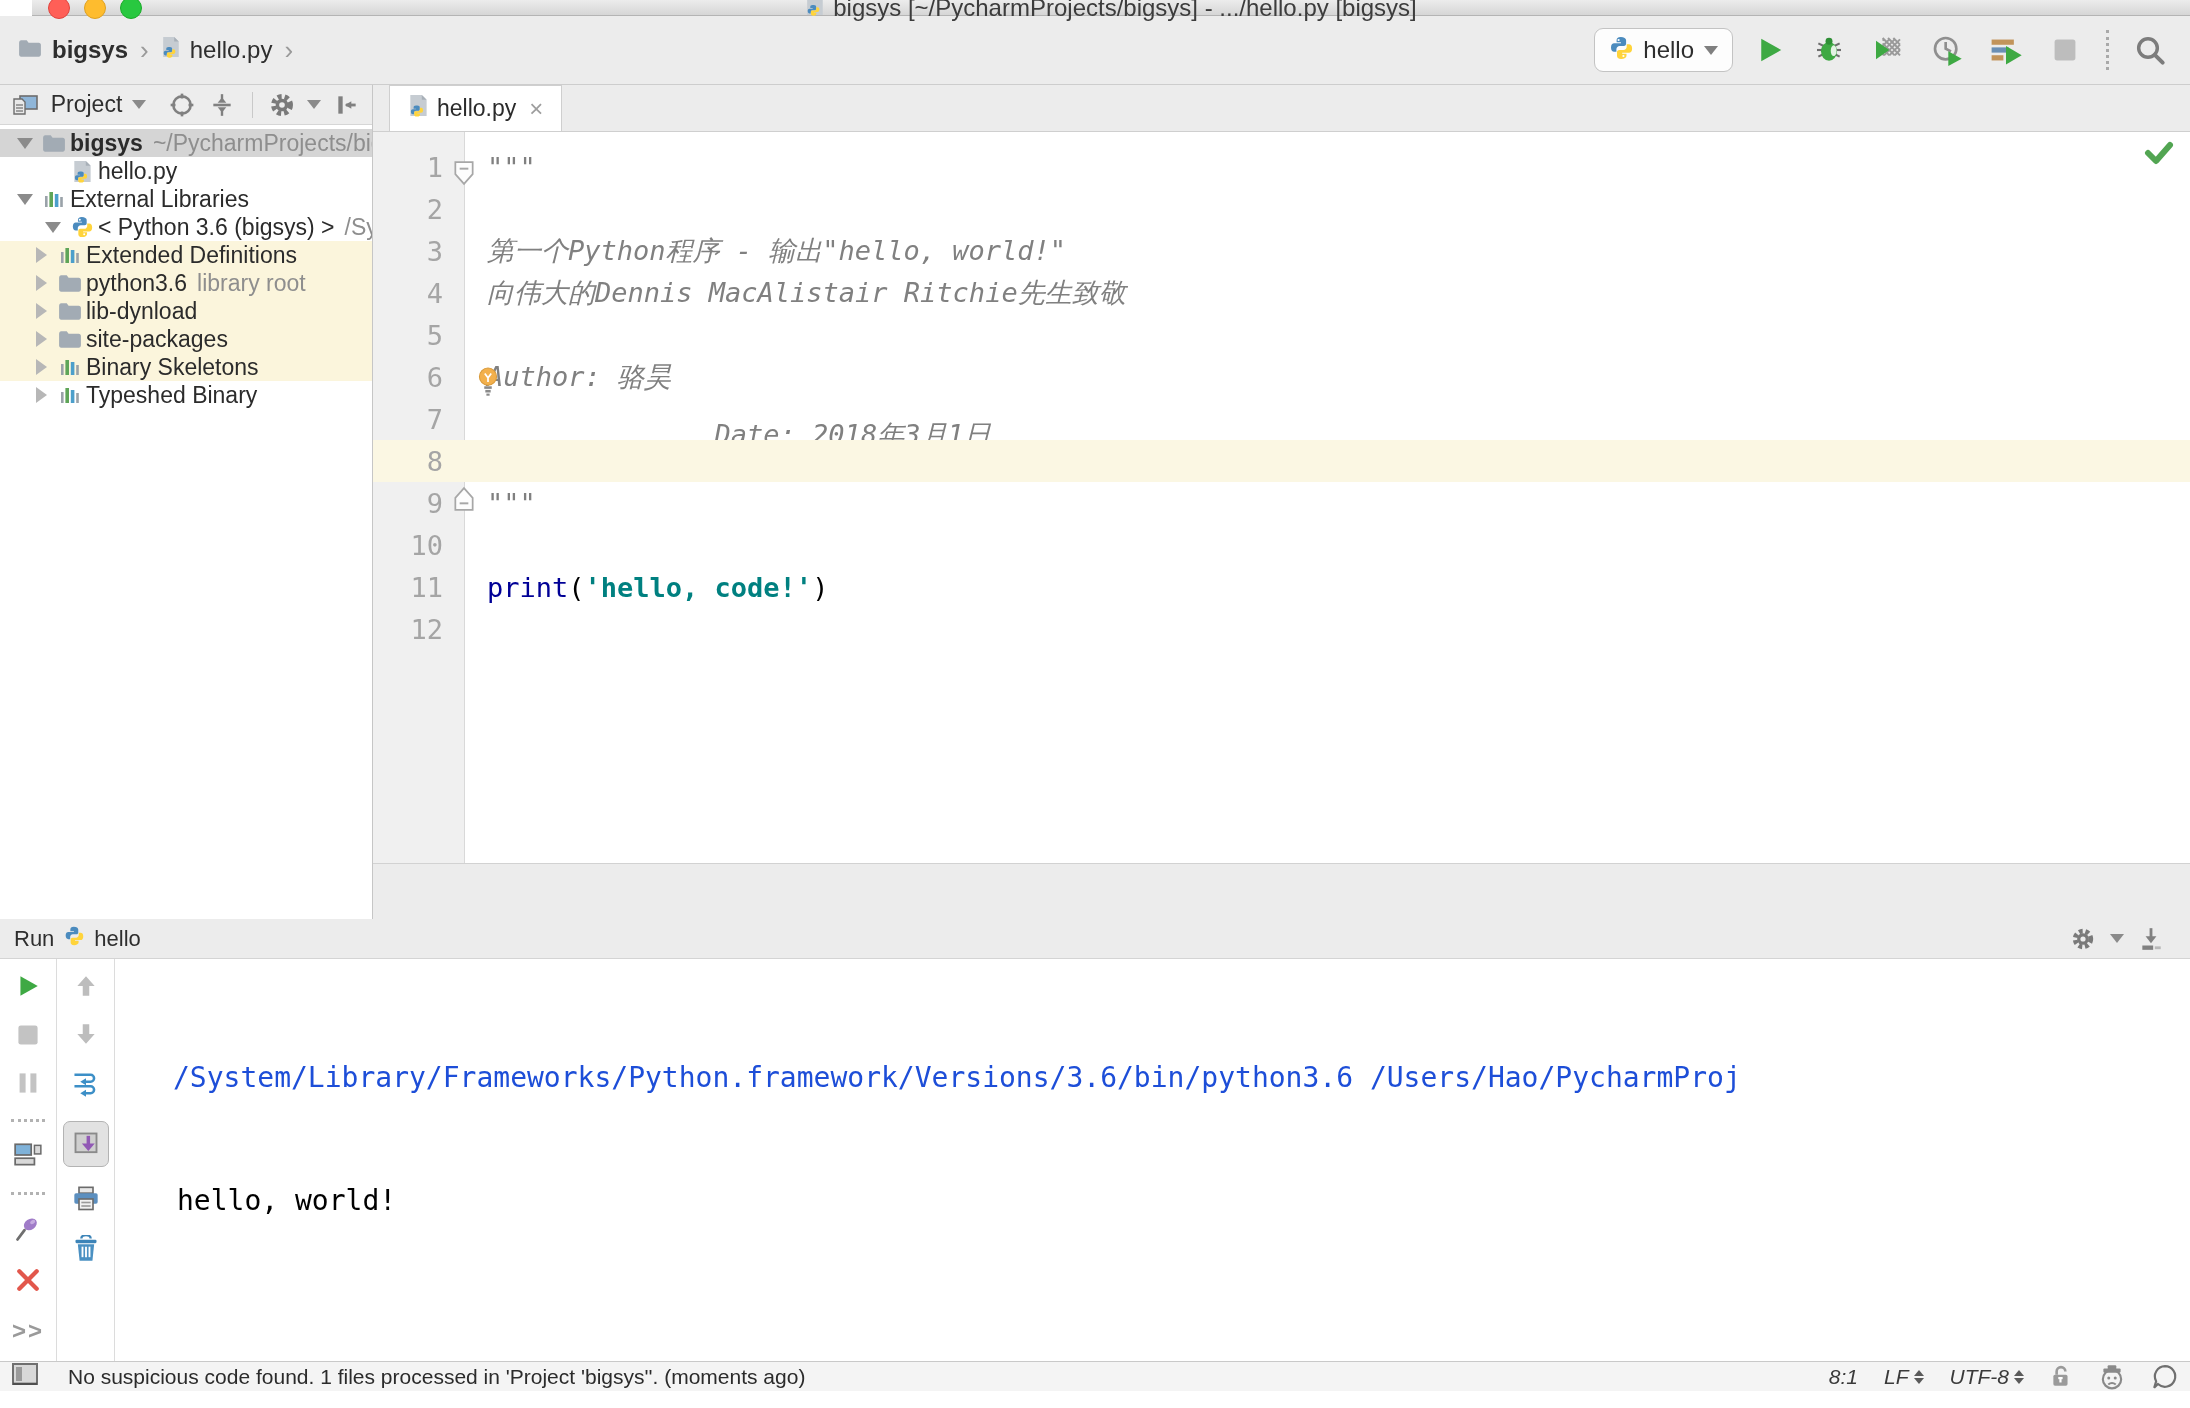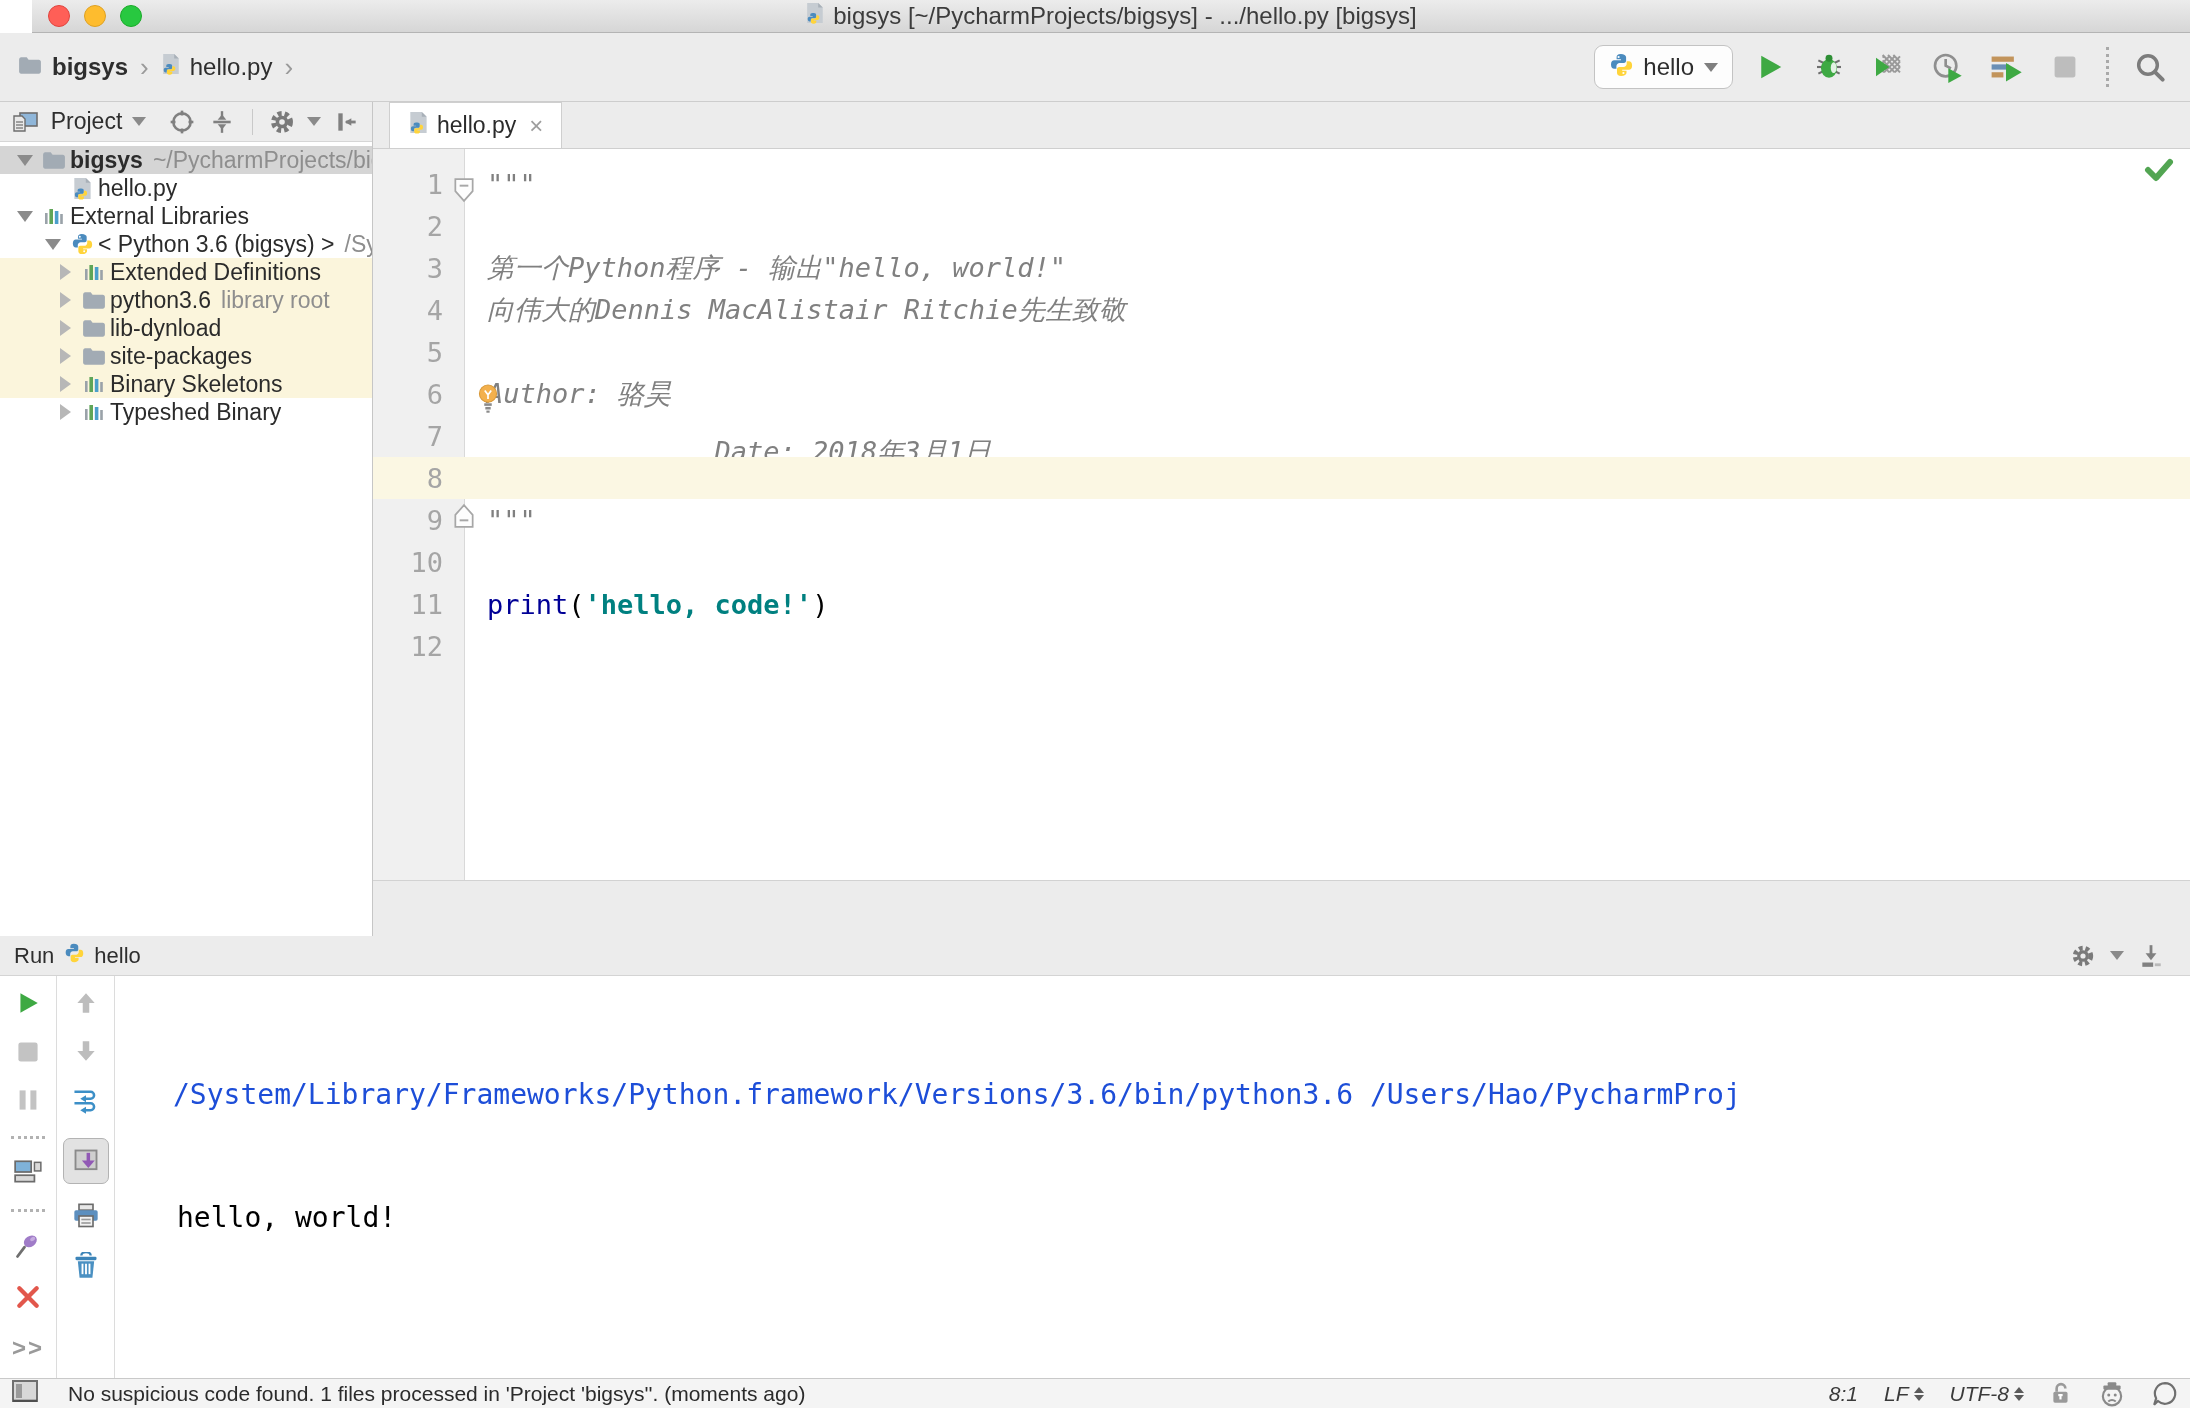--- a/index.html
+++ b/index.html
@@ -1,20 +1,20 @@
 <!DOCTYPE html>
 <html><head>
 <meta charset="utf-8">
 <style>
   * { margin:0; padding:0; box-sizing:border-box; }
   body { font-family:"Liberation Sans", sans-serif; background:#fff; }
   .app { position:relative; width:2190px; height:1408px; overflow:hidden; background:#fff; }
 
   
-  .titlebar { height:33px; background:linear-gradient(#ececec,#d6d6d6); border-bottom:1px solid #b4b4b4;
+  .titlebar { height:16px; background:linear-gradient(#ececec,#d6d6d6); border-bottom:1px solid #b4b4b4;
               display:flex; align-items:center; position:relative;margin-left:32px; }
   .lights { position:absolute; left:16px; display:flex; gap:14px; }
   .light { width:22px; height:22px; border-radius:50%; }
   .light.red { background:#ff5f57; border:1px solid #e0443e; }
   .light.yellow { background:#febc2e; border:1px solid #dea123; }
   .light.green { background:#28c840; border:1px solid #1aab29; }
   .title-center { margin:0 auto; display:flex; align-items:center; gap:9px; font-size:24px; color:#3c3c3c; }
 
   
   .navbar { height:69px; background:#ececec; border-bottom:1px solid #cdcdcd; display:flex; align-items:center; padding:0 18px; }
@@ -40,21 +40,21 @@
   .tree { flex:1; overflow:hidden; padding-top:4px; }
   .trow { height:28px; display:flex; align-items:center; font-size:23px; color:#2b2b2b; white-space:nowrap; }
   .trow.sel { background:#d5d5d5; }
   .trow.hl { background:#fbf5dc; }
   .arrcell { width:26px; display:flex; justify-content:center; flex:none; }
   .tri-down { width:0; height:0; border-left:8px solid transparent; border-right:8px solid transparent; border-top:11px solid #8b8b8b; }
   .tri-right { width:0; height:0; border-top:8px solid transparent; border-bottom:8px solid transparent; border-left:11px solid #b7b7b7; }
   .ticon { width:32px; display:flex; justify-content:center; flex:none; }
   .tlabel.b { font-weight:bold; }
   .tanno { color:#8e8e8e; margin-left:10px; }
-  .ind0 { padding-left:12px; } .ind1 { padding-left:40px; } .ind2 { padding-left:52px; }
+  .ind0 { padding-left:12px; } .ind1 { padding-left:40px; } .ind2 { padding-left:28px; }
 
   
   .ecol { flex:1; display:flex; flex-direction:column; background:#ececec; min-width:0; }
   .tabstrip { height:47px; background:#ececec; border-bottom:1px solid #cfcfcf; display:flex; align-items:stretch; padding-left:16px; }
   .tab { background:#fff; border:1px solid #cfcfcf; border-bottom:none; display:flex; align-items:center; gap:9px; padding:0 18px; font-size:23px; color:#2b2b2b; }
   .tab .x { color:#9e9e9e; font-size:24px; margin-left:4px; }
   .ebody { flex:1; background:#fff; position:relative; overflow:hidden; }
   .gutter-bg { position:absolute; left:0; top:0; bottom:0; width:92px; background:#f0f0f0; border-right:1px solid #d9d9d9; }
   .elines { position:relative; padding-top:14px; }
   .eline { display:flex; height:42px; align-items:center; position:relative; }

